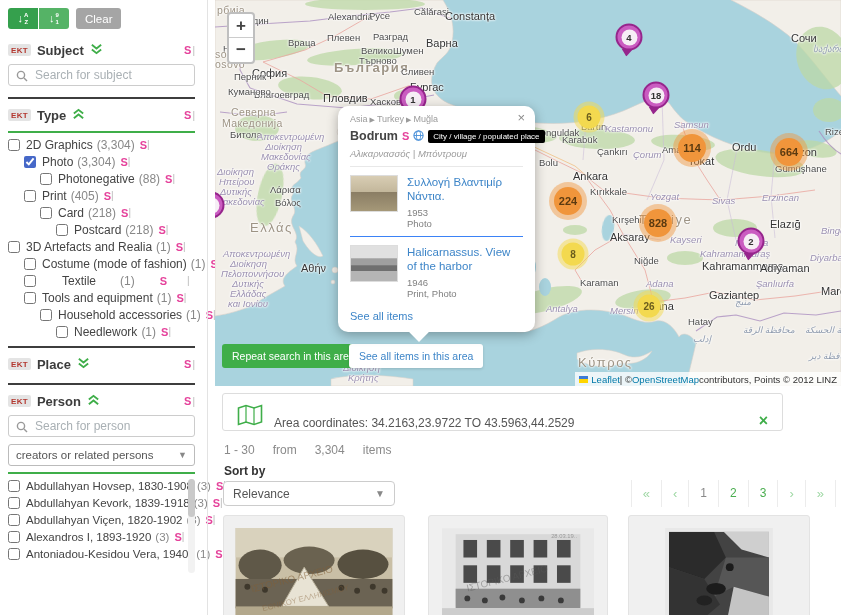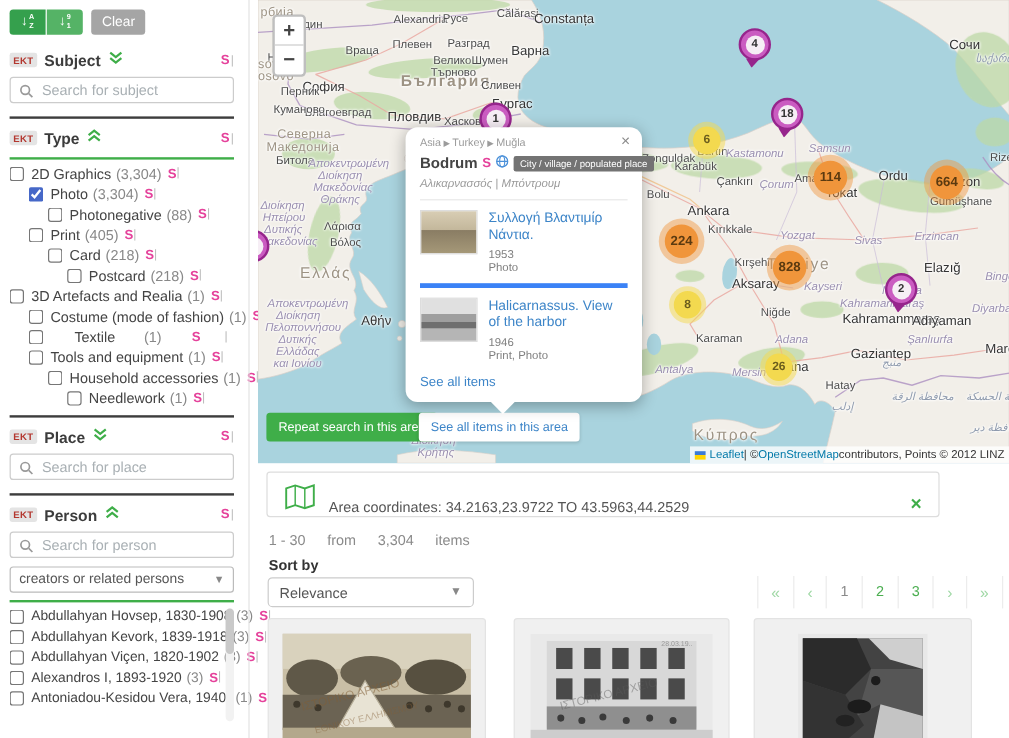--- a/index.html
+++ b/index.html
@@ -70,25 +70,25 @@
   .zoomctl{position:absolute;left:12px;top:12px;width:28px;background:#fff;border:2px solid rgba(0,0,0,.25);border-radius:4px;z-index:25}
   .zoomctl div{height:24px;display:flex;align-items:center;justify-content:center;font-size:17px;font-weight:bold;color:#444;cursor:pointer}
   .zoomctl div:first-child{border-bottom:1px solid #ccc}
   .popup{position:absolute;left:123px;top:106px;width:197px;background:#fff;border-radius:10px;box-shadow:0 3px 12px rgba(0,0,0,.3);padding:8px 12px 10px;z-index:30}
   .popup::after{content:"";position:absolute;bottom:-7px;left:74px;width:14px;height:14px;background:#fff;transform:rotate(45deg)}
   .pclose{position:absolute;top:5px;right:10px;font-size:13px;color:#8a8a8a;cursor:pointer;line-height:1}
   .pbc{font-size:9px;color:#9b9b9b}
   .pbc .sep{font-size:7px;margin:0 2px}
   .prow-place{display:flex;align-items:center;gap:4px;margin-top:3px}
   .pname{font-size:12.5px;color:#444;font-weight:bold}
-  .pbadge{background:#737373;color:#fff;font-size:8px;padding:2px 5px;border-radius:2px;white-space:nowrap}
+  .pbadge{background:#000000;color:#fff;font-size:8px;padding:2px 5px;border-radius:2px;white-space:nowrap}
   .palt{font-size:9.5px;font-style:italic;color:#9b9b9b;margin-top:3px}
   .pdiv0{border-top:1px solid #e8e8e8;margin-top:7px}
   .pitem{display:flex;gap:9px;padding:8px 0 7px}
-  .pitem+.pitem{border-top:4px solid #3b82f6}
+  .pitem+.pitem{border-top:1px solid #3b82f6}
   .pthumb{width:48px;height:37px;border:1px solid #ddd;flex:none}
   .pthumb-0{background:linear-gradient(180deg,#d8cdb4 0%,#c3b79b 45%,#8a7d64 46%,#a59878 100%)}
   .pthumb-1{background:linear-gradient(180deg,#e0e0e0 0 35%,#9f9f9f 36% 55%,#6f6f6f 56% 70%,#b5b5b5 71% 100%)}
   .ptitle{font-size:11.5px;color:#3d85c8;line-height:1.25;cursor:pointer}
   .pyear{font-size:9.5px;color:#808080;margin-top:3px}
   .ptype{font-size:9.5px;color:#808080}
   .psee{font-size:11px;color:#3d85c8;margin-top:4px;cursor:pointer}
   .mbtn{position:absolute;top:344px;height:24px;line-height:24px;font-size:10.5px;border:none;border-radius:3px;padding:0 10px;cursor:pointer;z-index:26}
   .mbtn-repeat{left:7px;background:#3fae49;color:#fff}
   .mbtn-seeall{left:134px;background:#fff;color:#3d85c8;box-shadow:0 1px 3px rgba(0,0,0,.15)}
@@ -268,27 +268,20 @@
     <span class="ekt">EKT</span>
     <span class="sec-title">Place</span>
     <span><svg width="13" height="12" viewBox="0 0 14 12">
           <path d="M2 1.5 L7 5.5 L12 1.5" fill="none" stroke="#3fae49" stroke-width="2"></path>
           <path d="M2 6.5 L7 10.5 L12 6.5" fill="none" stroke="#3fae49" stroke-width="2"></path>
         </svg></span>
     <span class="smark-wrap">
         <span class="smark">S</span>
         <span class="sbar">|</span>
       </span>
-  </div>
-  <div class="search-wrap">
-    <svg width="12" height="12" viewBox="0 0 12 12">
-        <circle cx="5" cy="5" r="3.6" fill="none" stroke="#999" stroke-width="1.4"></circle>
-        <line x1="8" y1="8" x2="11" y2="11" stroke="#999" stroke-width="1.4"></line>
-      </svg>
-    <input placeholder="Search for place" style="">
   </div>
   <div class="hr-dark"></div>
 
   <div class="sec-head mt8">
     <span class="ekt">EKT</span>
     <span class="sec-title">Person</span>
     <span><svg width="13" height="12" viewBox="0 0 14 12" style="transform:rotate(180deg)">
           <path d="M2 1.5 L7 5.5 L12 1.5" fill="none" stroke="#3fae49" stroke-width="2"></path>
           <path d="M2 6.5 L7 10.5 L12 6.5" fill="none" stroke="#3fae49" stroke-width="2"></path>
         </svg></span>

